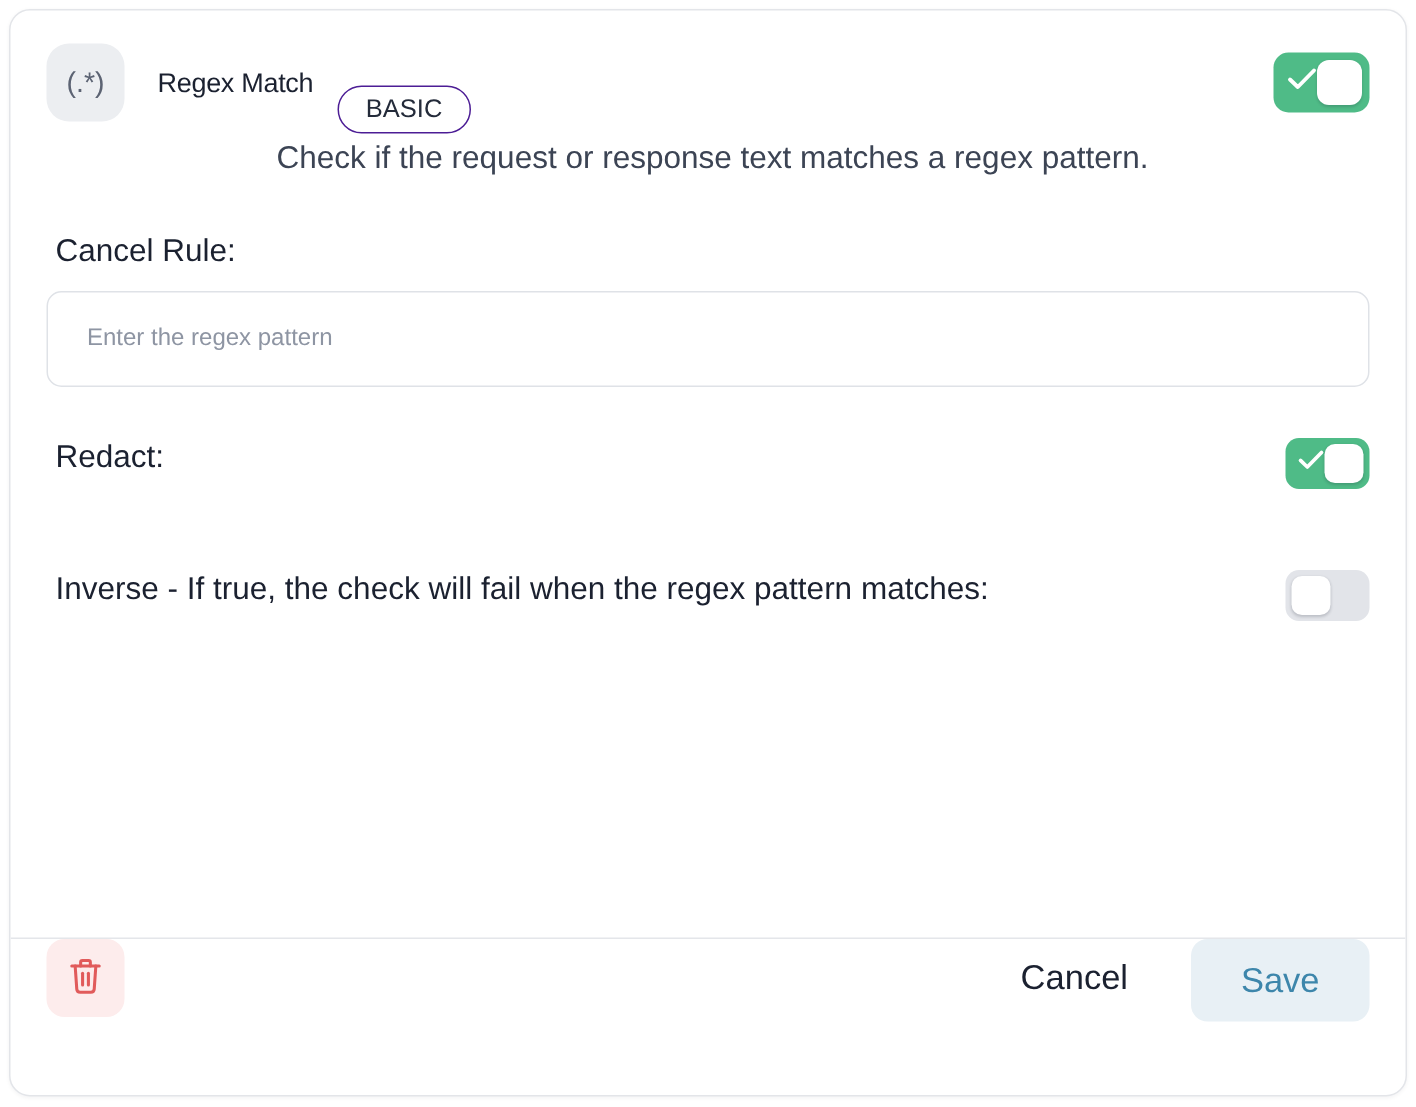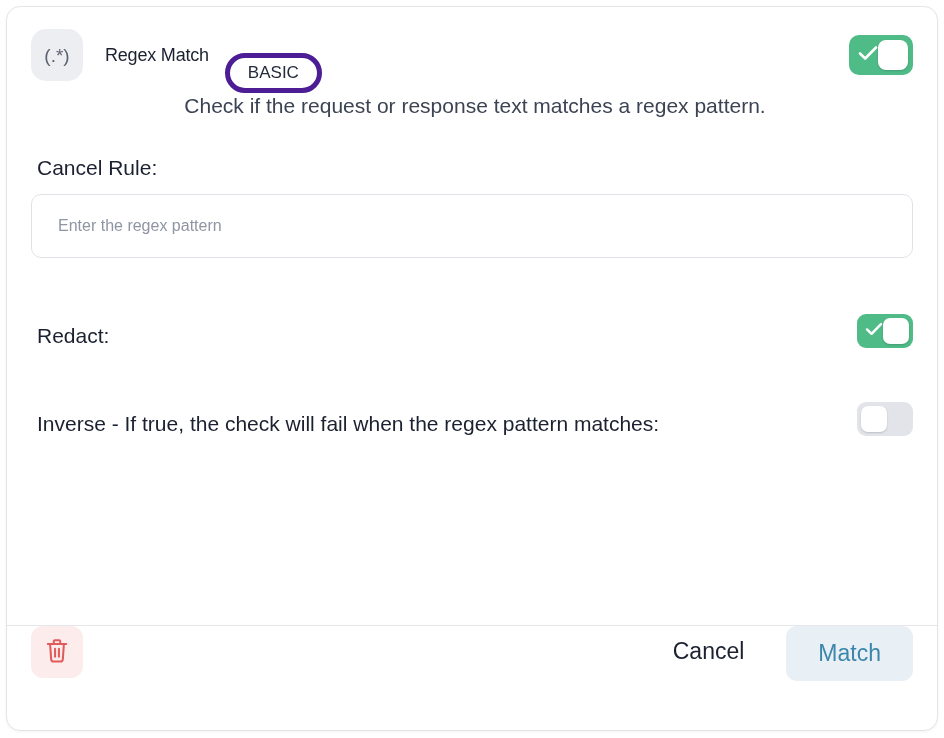--- a/index.html
+++ b/index.html
@@ -64,21 +64,21 @@
     font-size: 18px;
     font-weight: normal;
     color: #1b2130;
     margin-left: 22px;
     letter-spacing: -0.2px;
     white-space: nowrap;
   }
 
   .badge {
     margin-left: 16px;
-    border: 5px solid #4c1d95;
+    border: 1px solid #4c1d95;
     border-radius: 999px;
     padding: 6px 18px 7px 18px;
     font-size: 17px;
     color: #242b3a;
     line-height: 1;
     white-space: nowrap;
     margin-top: 36px;
   }
 
   .header-spacer { flex: 1 1 auto; }
@@ -147,21 +147,21 @@
     color: #1b2130;
     outline: none;
   }
   .text-input::placeholder { color: #8e95a3; opacity: 1; }
 
   .field-group { margin-bottom: 34px; }
 
   
   .switch-row {
     display: flex;
-    align-items: flex-end;
+    align-items: flex-start;
     min-height: 56px;
     margin-bottom: 32px;
   }
   .switch-row .row-label {
     font-size: 21px;
     color: #1b2130;
     margin-left: 6px;
     line-height: 1.2;
   }
   .switch-row .row-spacer { flex: 1 1 auto; }
@@ -285,16 +285,16 @@
           <path d="M3.5 6.5H20.5" stroke="#e15b5b" stroke-width="1.9" stroke-linecap="round"></path>
           <path d="M9 6.5V4.2C9 3.6 9.5 3.1 10.1 3.1H13.9C14.5 3.1 15 3.6 15 4.2V6.5" stroke="#e15b5b" stroke-width="1.9" stroke-linecap="round" stroke-linejoin="round"></path>
           <path d="M5.6 6.5L6.6 20.8C6.7 21.9 7.6 22.8 8.7 22.8H15.3C16.4 22.8 17.3 21.9 17.4 20.8L18.4 6.5" stroke="#e15b5b" stroke-width="1.9" stroke-linecap="round" stroke-linejoin="round"></path>
           <path d="M10.2 11V18.3" stroke="#e15b5b" stroke-width="1.9" stroke-linecap="round"></path>
           <path d="M13.8 11V18.3" stroke="#e15b5b" stroke-width="1.9" stroke-linecap="round"></path>
         </svg>
       </span>
     </button>
     <div class="footer-spacer"></div>
     <button class="cancel-btn">Cancel</button>
-    <button class="save-btn">Match</button>
+    <button class="save-btn">Save</button>
   </div>
 
 </div>
 
 </body></html>

